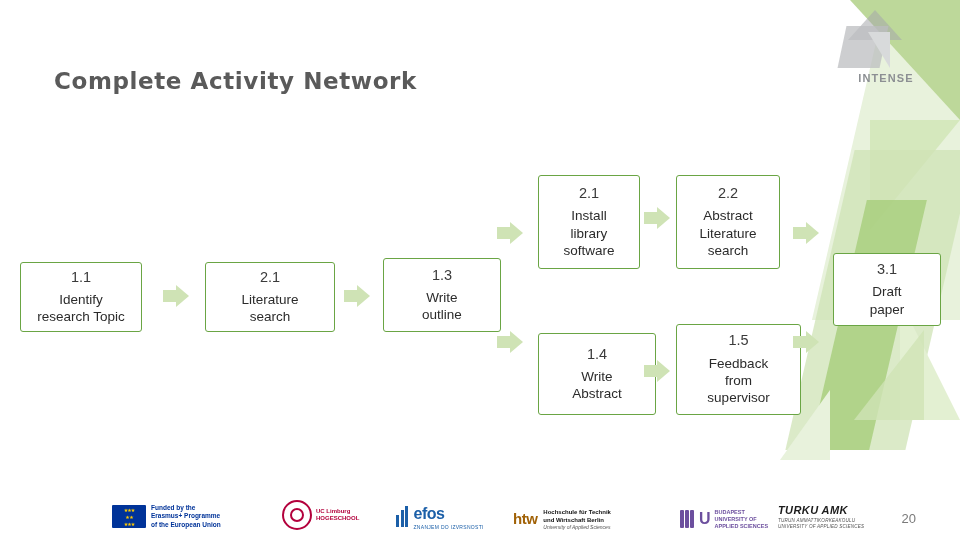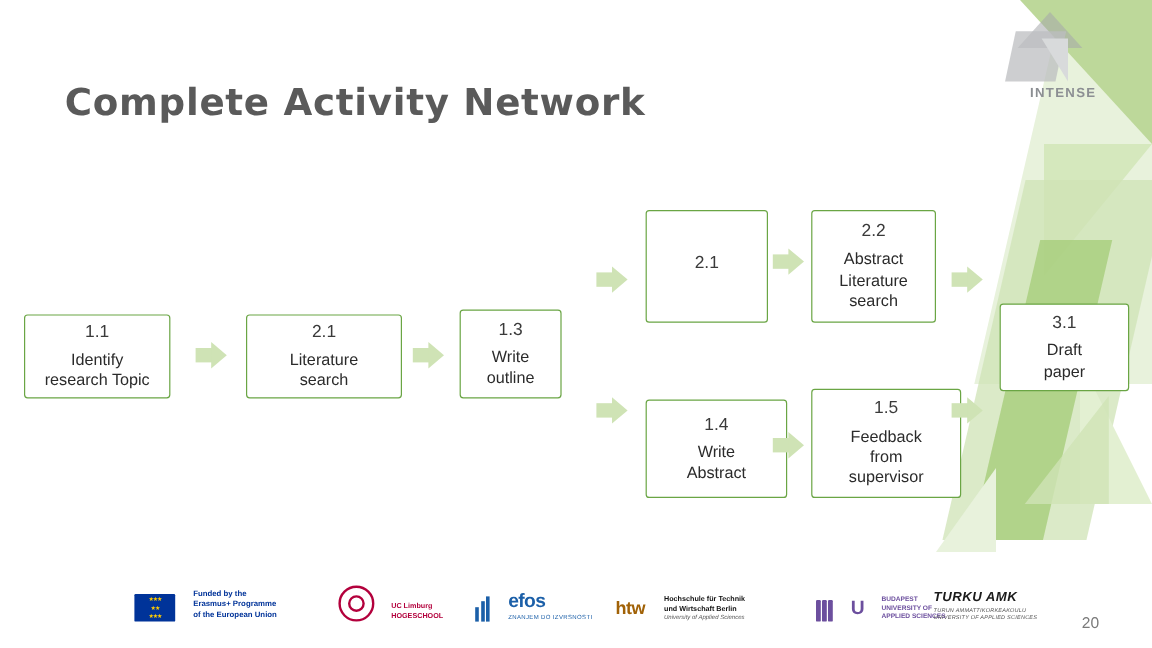--- a/index.html
+++ b/index.html
@@ -149,21 +149,21 @@
     letter-spacing: 1.1px;
     color: #8c8f93;
     font-weight: 600;
   }
 
   
   .title {
     position: absolute;
     left: 54px;
     top: 68px;
-    font-size: 31px;
+    font-size: 23px;
     font-weight: bold;
     color: #5a5a5a;
     letter-spacing: .6px;
     font-family: "DejaVu Sans", sans-serif;
   }
 
   
   .box {
     position: absolute;
     box-sizing: border-box;
@@ -217,27 +217,26 @@
   
   .footer {
     position: absolute;
     left: 0;
     bottom: 0;
     width: 960px;
     height: 62px;
   }
   .flogo {
     position: absolute;
-    bottom: 22px;
+    bottom: 10px;
     display: flex;
-    align-items: flex-end;
+    align-items: center;
     font-size: 6px;
     color: #444;
     line-height: 1.25;
-    gap: 10px;
   }
   .eu-flag {
     width: 34px;
     height: 23px;
     background: #003399;
     border-radius: 1px;
     position: relative;
     margin-right: 5px;
     flex: 0 0 auto;
   }
@@ -325,30 +324,35 @@
   </div>
 
   <div class="box" style="left:205px; top:262px; width:130px; height:70px;">
     <div class="num">2.1</div>
     <div class="lbl">
       <span>Literature</span><br>
       <span>search</span>
     </div>
   </div>
 
-  <div class="box" style="left:383px; top:258px; width:85px; height:74px;">
+  <div class="box" style="left:383px; top:258px; width:118px; height:74px;">
     <div class="num">1.3</div>
     <div class="lbl">
       <span>Write</span><br>
       <span>outline</span>
     </div>
   </div>
 
   <div class="box" style="left:538px; top:175px; width:102px; height:94px;">
     <div class="num">2.1</div>
+    <div class="lbl">
+      <span>Install</span><br>
+      <span>library</span><br>
+      <span>software</span>
+    </div>
   </div>
 
   <div class="box" style="left:676px; top:175px; width:104px; height:94px;">
     <div class="num">2.2</div>
     <div class="lbl">
       <span>Abstract</span><br>
       <span>Literature</span><br>
       <span>search</span>
     </div>
   </div>

